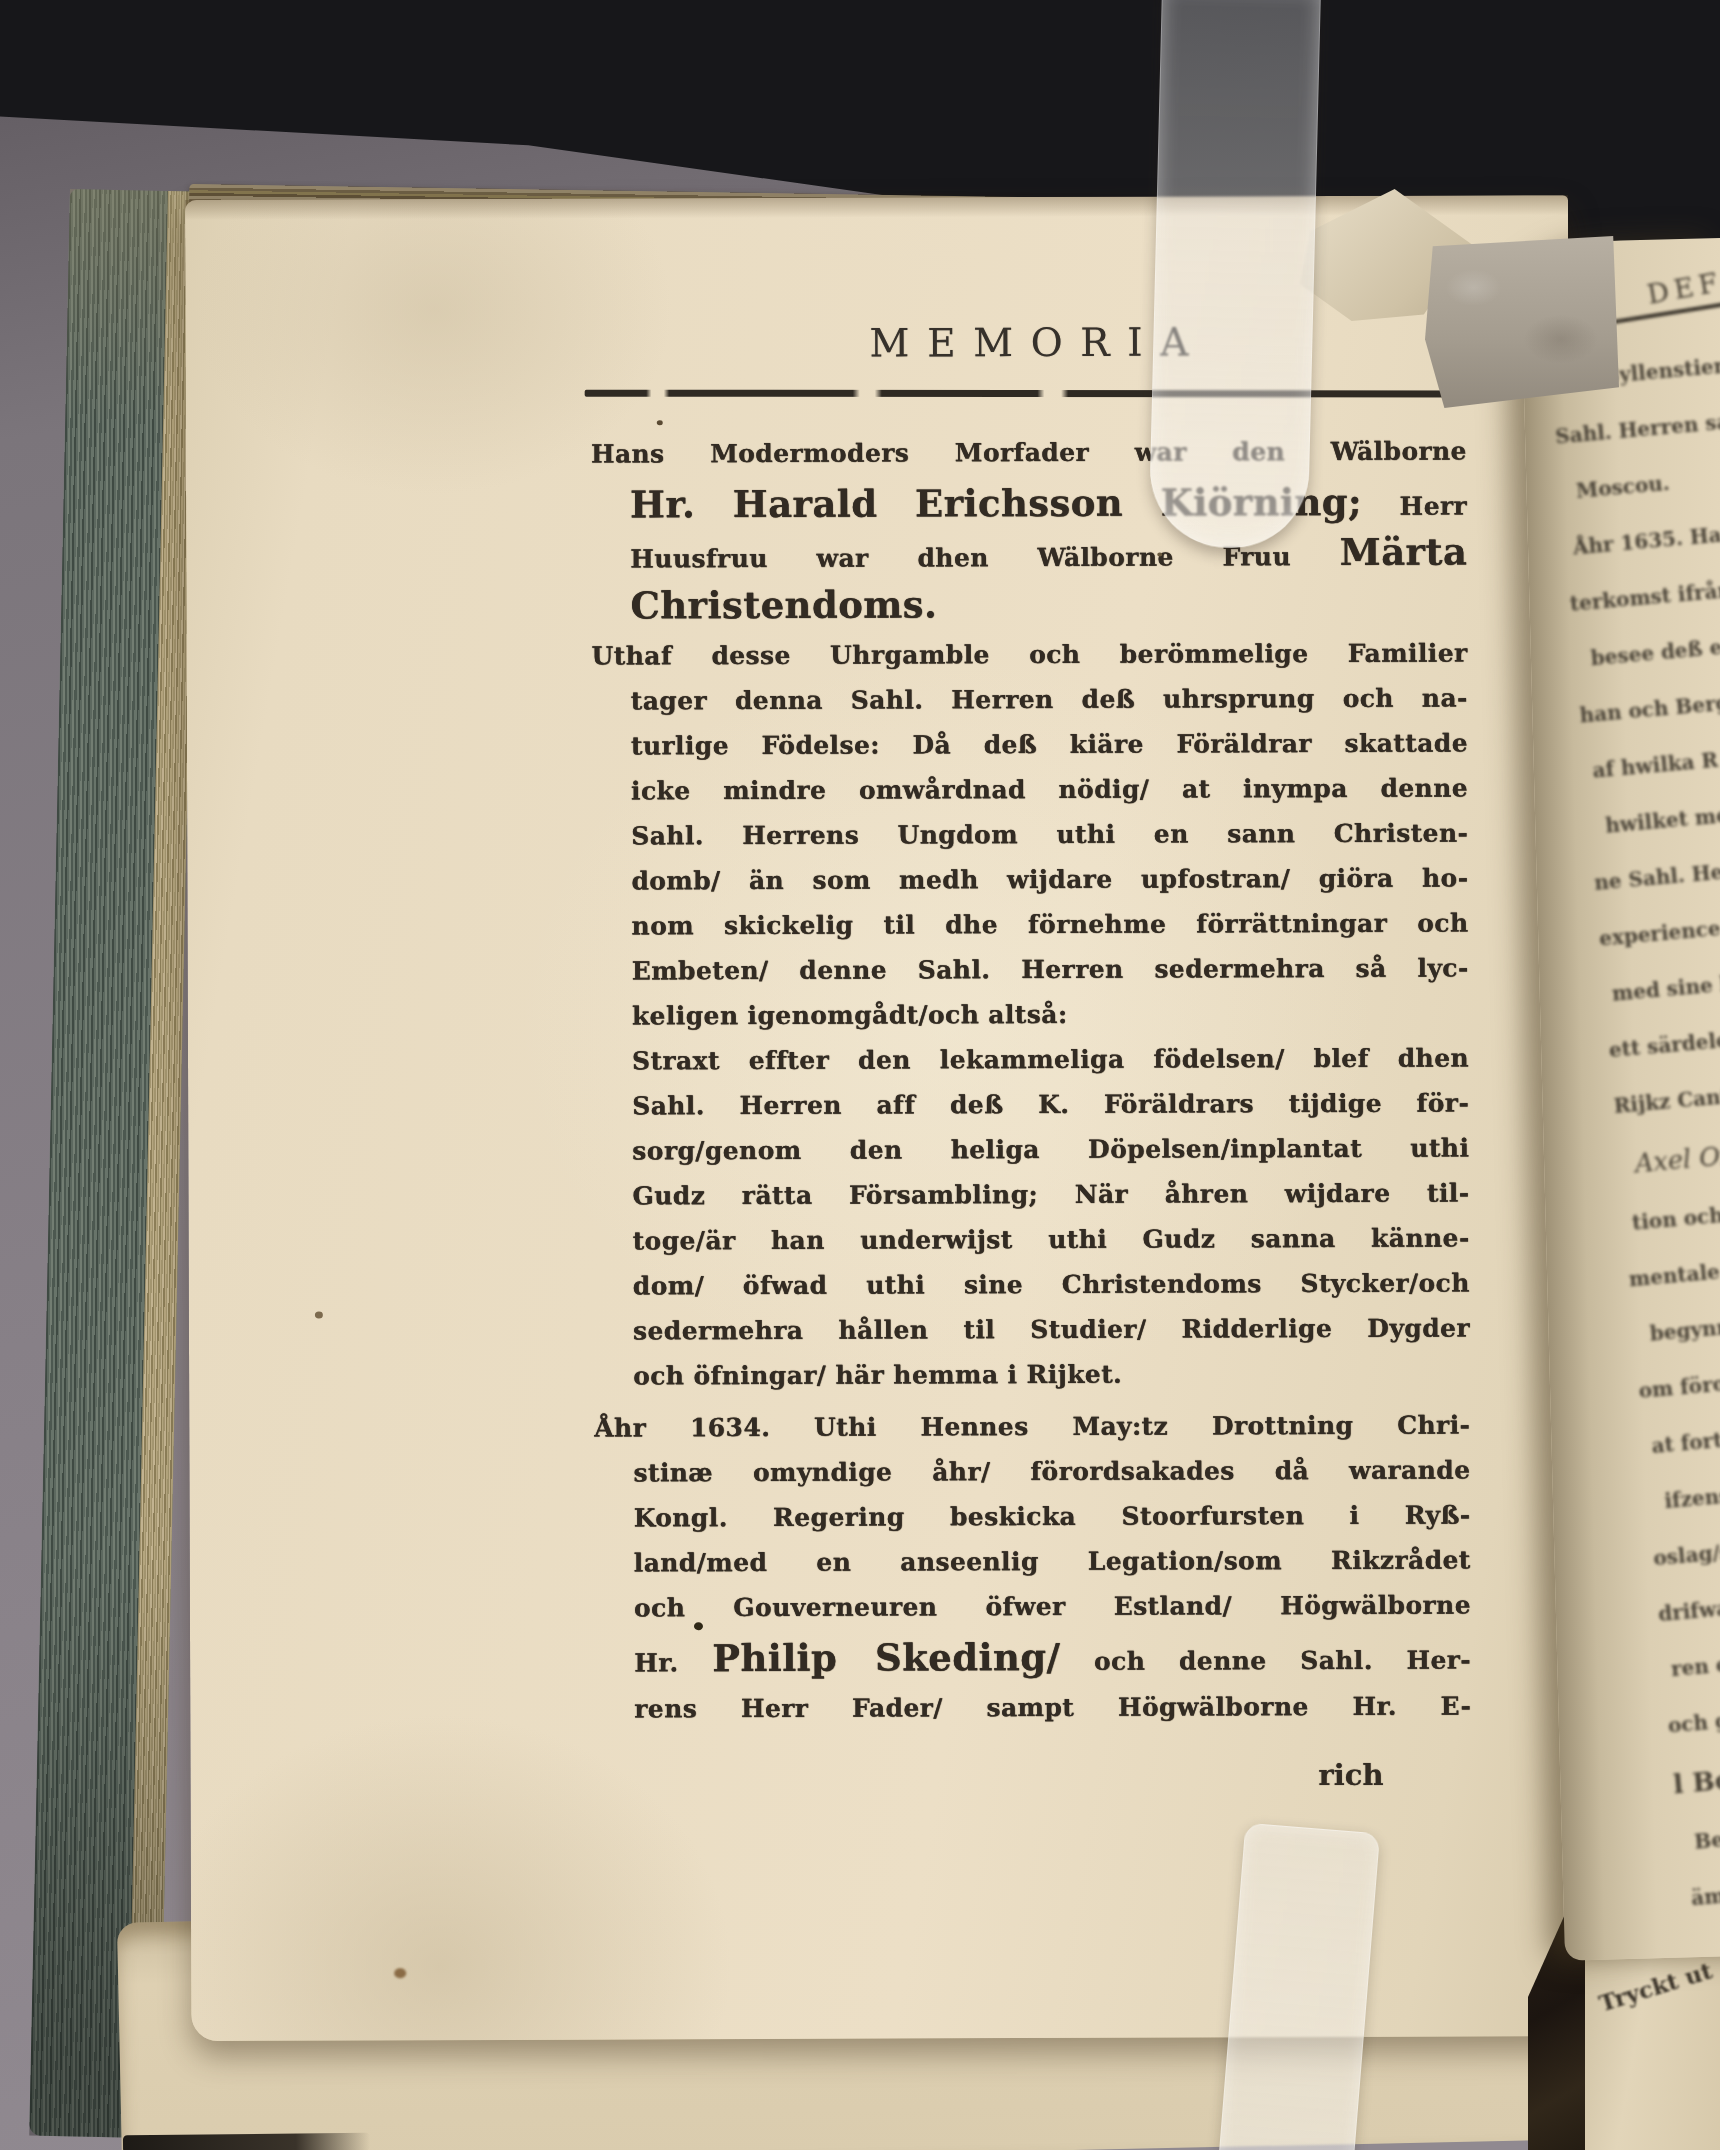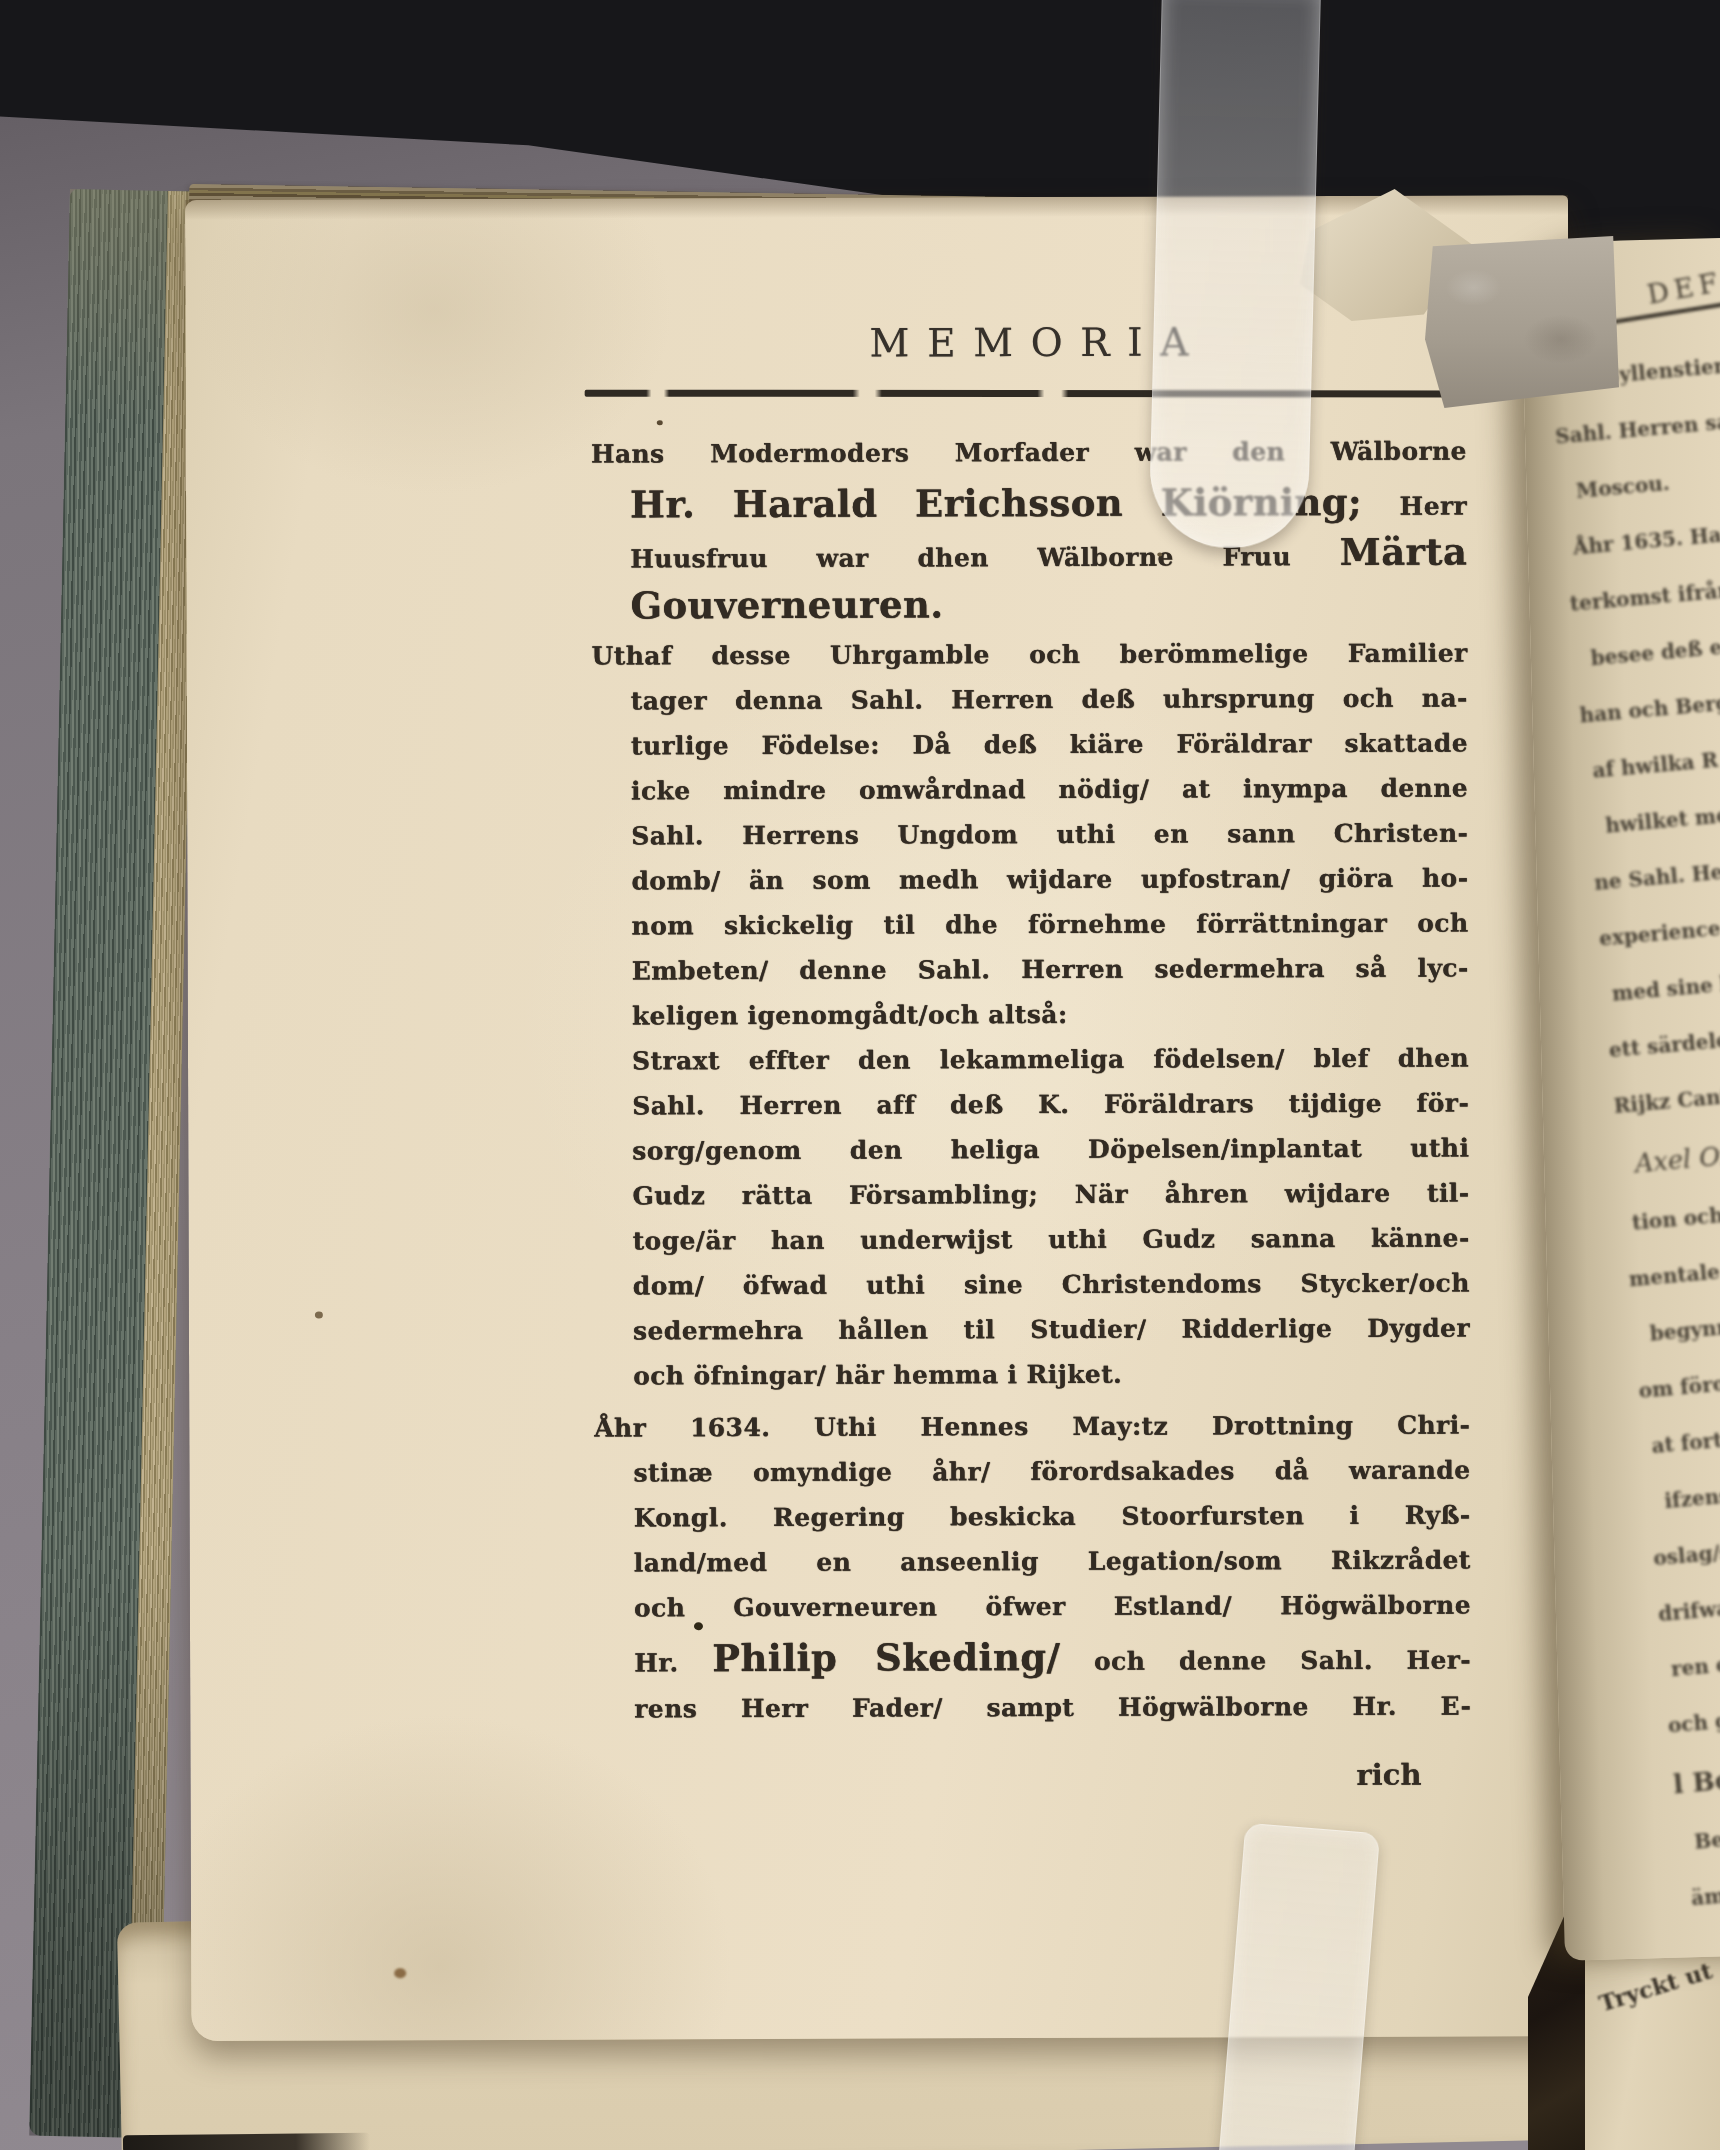--- a/index.html
+++ b/index.html
@@ -80,21 +80,21 @@
     margin-left:39px;width:837px;
     text-shadow:0 0 0.9px rgba(50,40,28,.85),0.4px 0.4px 0 rgba(50,40,28,.3);
   }
   .tl.out{margin-left:0;width:876px;}
   .tl.short{text-align-last:left;}
   .lh-body{height:45px;line-height:45px;}
   .lh-large{height:56px;line-height:56px;}
   .s-body{font-size:25px;letter-spacing:0.4px;}
   .s-large{font-size:37px;letter-spacing:0.4px;}
   .catchword{
-    position:absolute;left:1128px;top:1562px;width:141px;text-align:center;
+    position:absolute;left:1128px;top:1562px;width:141px;text-align:left;
     font-size:29px;font-weight:bold;color:#322b23;
     text-shadow:0 0 0.9px rgba(50,40,28,.85);
   }
   .stain{position:absolute;border-radius:50%;}
   
   .bottom-sliver{
     position:absolute;left:123px;top:2134px;width:247px;height:17.6px;border-radius:4.4px;
     transform:rotate(-0.6deg);
     background:linear-gradient(90deg,#1d1a16,#3a332a 70%,rgba(58,51,42,0));
   }
@@ -183,21 +183,21 @@
   <div class="under-page"></div>
 
   <div class="main-page">
     <div class="memoria">MEMORIA</div>
     <div class="head-rule"></div>
     <div class="text-column">
         <div class="para">
           <div class="tl lh-body out"><span class="s-body">Hans Modermoders Morfader war den Wälborne</span></div>
           <div class="tl lh-large"><span class="s-large">Hr. Harald Erichsson Kiörning; </span><span class="s-body">Herr</span></div>
           <div class="tl lh-body"><span class="s-body">Huusfruu war dhen Wälborne Fruu </span><span class="s-large">Märta</span></div>
-          <div class="tl lh-large short"><span class="s-large">Gouverneuren.</span></div>
+          <div class="tl lh-large short"><span class="s-large">Christendoms.</span></div>
         </div>
         <div class="para">
           <div class="tl lh-body out"><span class="s-body">Uthaf desse Uhrgamble och berömmelige Familier</span></div>
           <div class="tl lh-body"><span class="s-body">tager denna Sahl. Herren deß uhrsprung och na-</span></div>
           <div class="tl lh-body"><span class="s-body">turlige Födelse: Då deß kiäre Föräldrar skattade</span></div>
           <div class="tl lh-body"><span class="s-body">icke mindre omwårdnad nödig/ at inympa denne</span></div>
           <div class="tl lh-body"><span class="s-body">Sahl. Herrens Ungdom uthi en sann Christen-</span></div>
           <div class="tl lh-body"><span class="s-body">domb/ än som medh wijdare upfostran/ giöra ho-</span></div>
           <div class="tl lh-body"><span class="s-body">nom skickelig til dhe förnehme förrättningar och</span></div>
           <div class="tl lh-body"><span class="s-body">Embeten/ denne Sahl. Herren sedermehra så lyc-</span></div>

